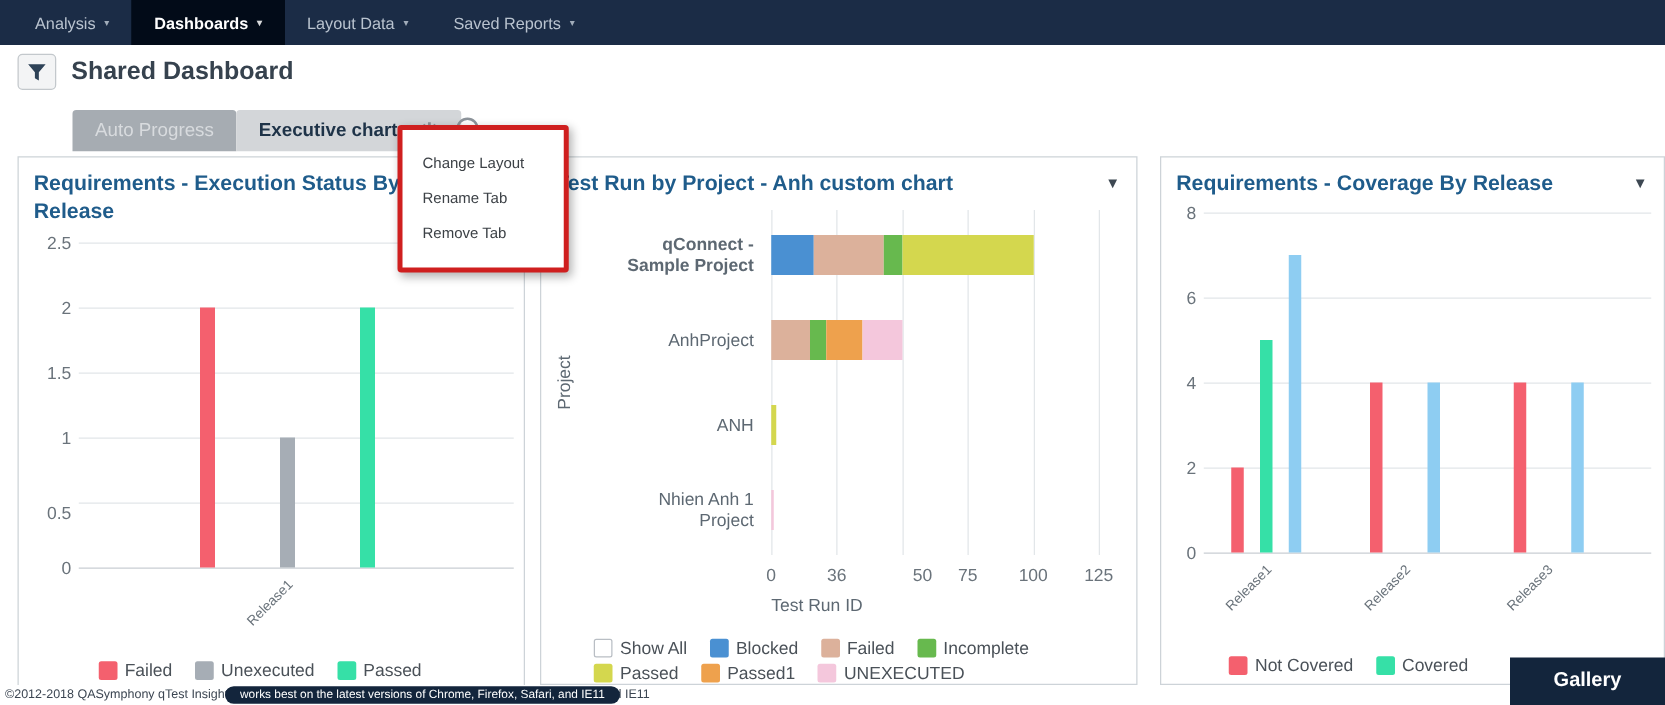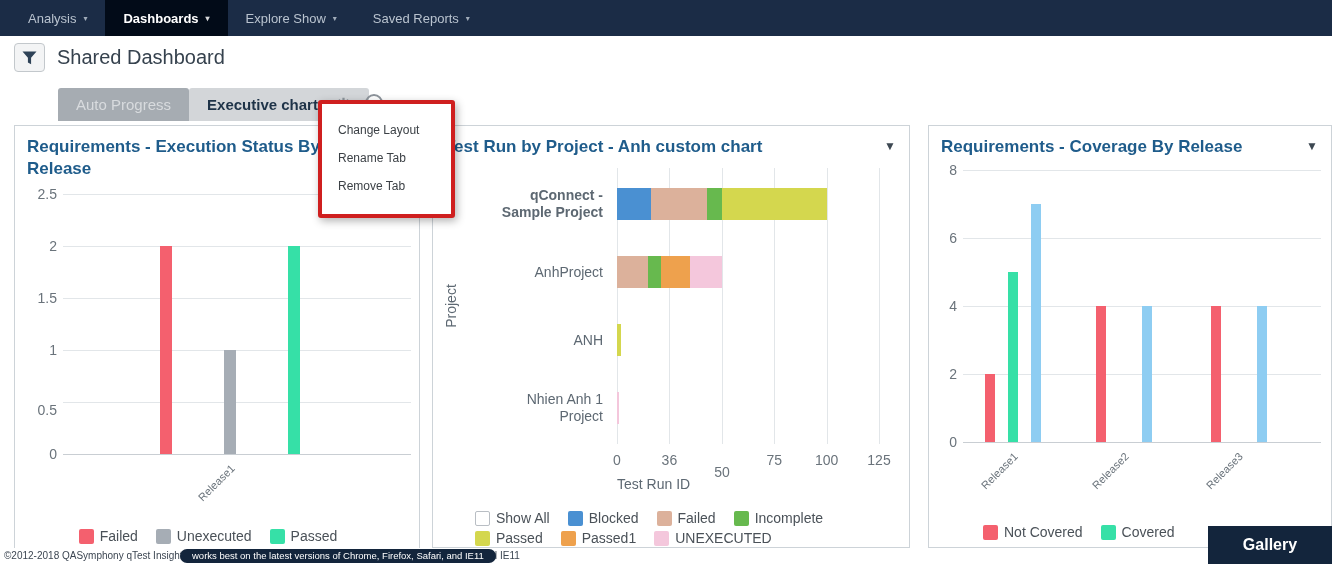--- a/index.html
+++ b/index.html
@@ -13,21 +13,21 @@
   .nav-item { display:flex; align-items:center; gap:7px; padding:0 18px;
               font-size:13px; color:#b9c3cf; cursor:pointer; }
   .nav-item.active { background:#020b18; color:#fff; font-weight:bold; }
   .nav-caret { font-size:8px; opacity:.85; }
 
   
   .header { position:absolute; left:0; top:36px; width:1332px; height:48px; background:#fff; }
   .filter-btn { position:absolute; left:14px; top:7px; width:31px; height:29px;
                 background:#f3f4f5; border:1px solid #c3c8cc; border-radius:4px;
                 display:flex; align-items:center; justify-content:center; cursor:pointer; }
-  .page-title { position:absolute; left:57px; top:10px; font-size:20px; font-weight:400; color:#36424e; }
+  .page-title { position:absolute; left:57px; top:10px; font-size:20px; font-weight:700; color:#36424e; }
 
   
   .tabbar { position:absolute; left:10px; top:88px; height:33px; display:flex;margin-left:48px; }
   .tab { display:flex; align-items:center; gap:10px; padding:0 18px; font-size:15px;
          border-radius:3px 3px 0 0; cursor:pointer; }
   .tab.inactive { background:#a6acb2; color:#d8dbde; }
   .tab.active { background:#d3d6d9; color:#1e3348; font-weight:bold; }
   .camera { position:absolute; left:362px; top:91px; width:24px; height:24px; cursor:pointer; }
 
   
@@ -87,21 +87,21 @@
 <nav class="topnav" id="topnav">
     <div class="nav-item">
       <span>Analysis</span>
       <span class="nav-caret">▾</span>
     </div>
     <div class="nav-item active">
       <span>Dashboards</span>
       <span class="nav-caret">▾</span>
     </div>
     <div class="nav-item">
-      <span>Explore Show</span>
+      <span>Layout Data</span>
       <span class="nav-caret">▾</span>
     </div>
     <div class="nav-item">
       <span>Saved Reports</span>
       <span class="nav-caret">▾</span>
     </div>
   </nav>
 
 <div class="header">
   <button class="filter-btn">
@@ -209,21 +209,21 @@
       <span class="legend-item">
         <span class="swatch" style="background: rgb(244, 199, 220);"></span>
         <span>UNEXECUTED</span>
       </span>
     </div>
 <div class="vgridline" style="left: 184px; top: 42px; height: 276px;"></div>
     <div class="xtick" style="left: 164px; top: 326px; width: 40px;">0</div>
     <div class="vgridline" style="left: 236.4px; top: 42px; height: 276px;"></div>
     <div class="xtick" style="left: 216.4px; top: 326px; width: 40px;">36</div>
     <div class="vgridline" style="left: 288.8px; top: 42px; height: 276px;"></div>
-    <div class="xtick" style="left: 269px; top: 326px; width: 40px; margin-top: 12px;">50</div>
+    <div class="xtick" style="left: 285px; top: 326px; width: 40px;">50</div>
     <div class="vgridline" style="left: 341.2px; top: 42px; height: 276px;"></div>
     <div class="xtick" style="left: 321.2px; top: 326px; width: 40px;">75</div>
     <div class="vgridline" style="left: 393.6px; top: 42px; height: 276px;"></div>
     <div class="xtick" style="left: 373.6px; top: 326px; width: 40px;">100</div>
     <div class="vgridline" style="left: 446px; top: 42px; height: 276px;"></div>
     <div class="xtick" style="left: 426px; top: 326px; width: 40px;">125</div>
     <div class="rowlabel" style="left: 60px; top: 58px; width: 110px; height: 40px; font-weight: bold;">
       <span>qConnect - Sample Project</span>
     </div>
     <div class="seg" style="left: 184px; top: 62px; width: 33.536px; height: 32px; background: rgb(74, 144, 210);"></div>

